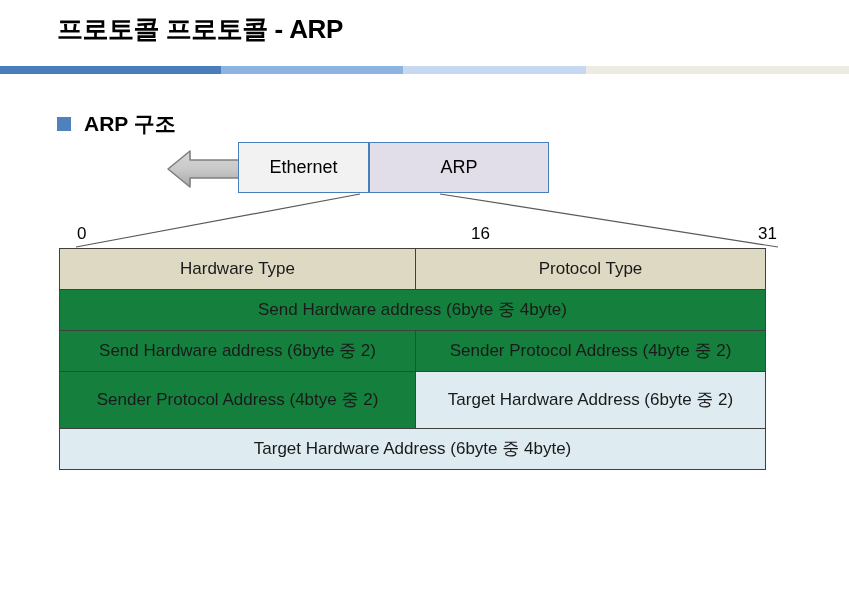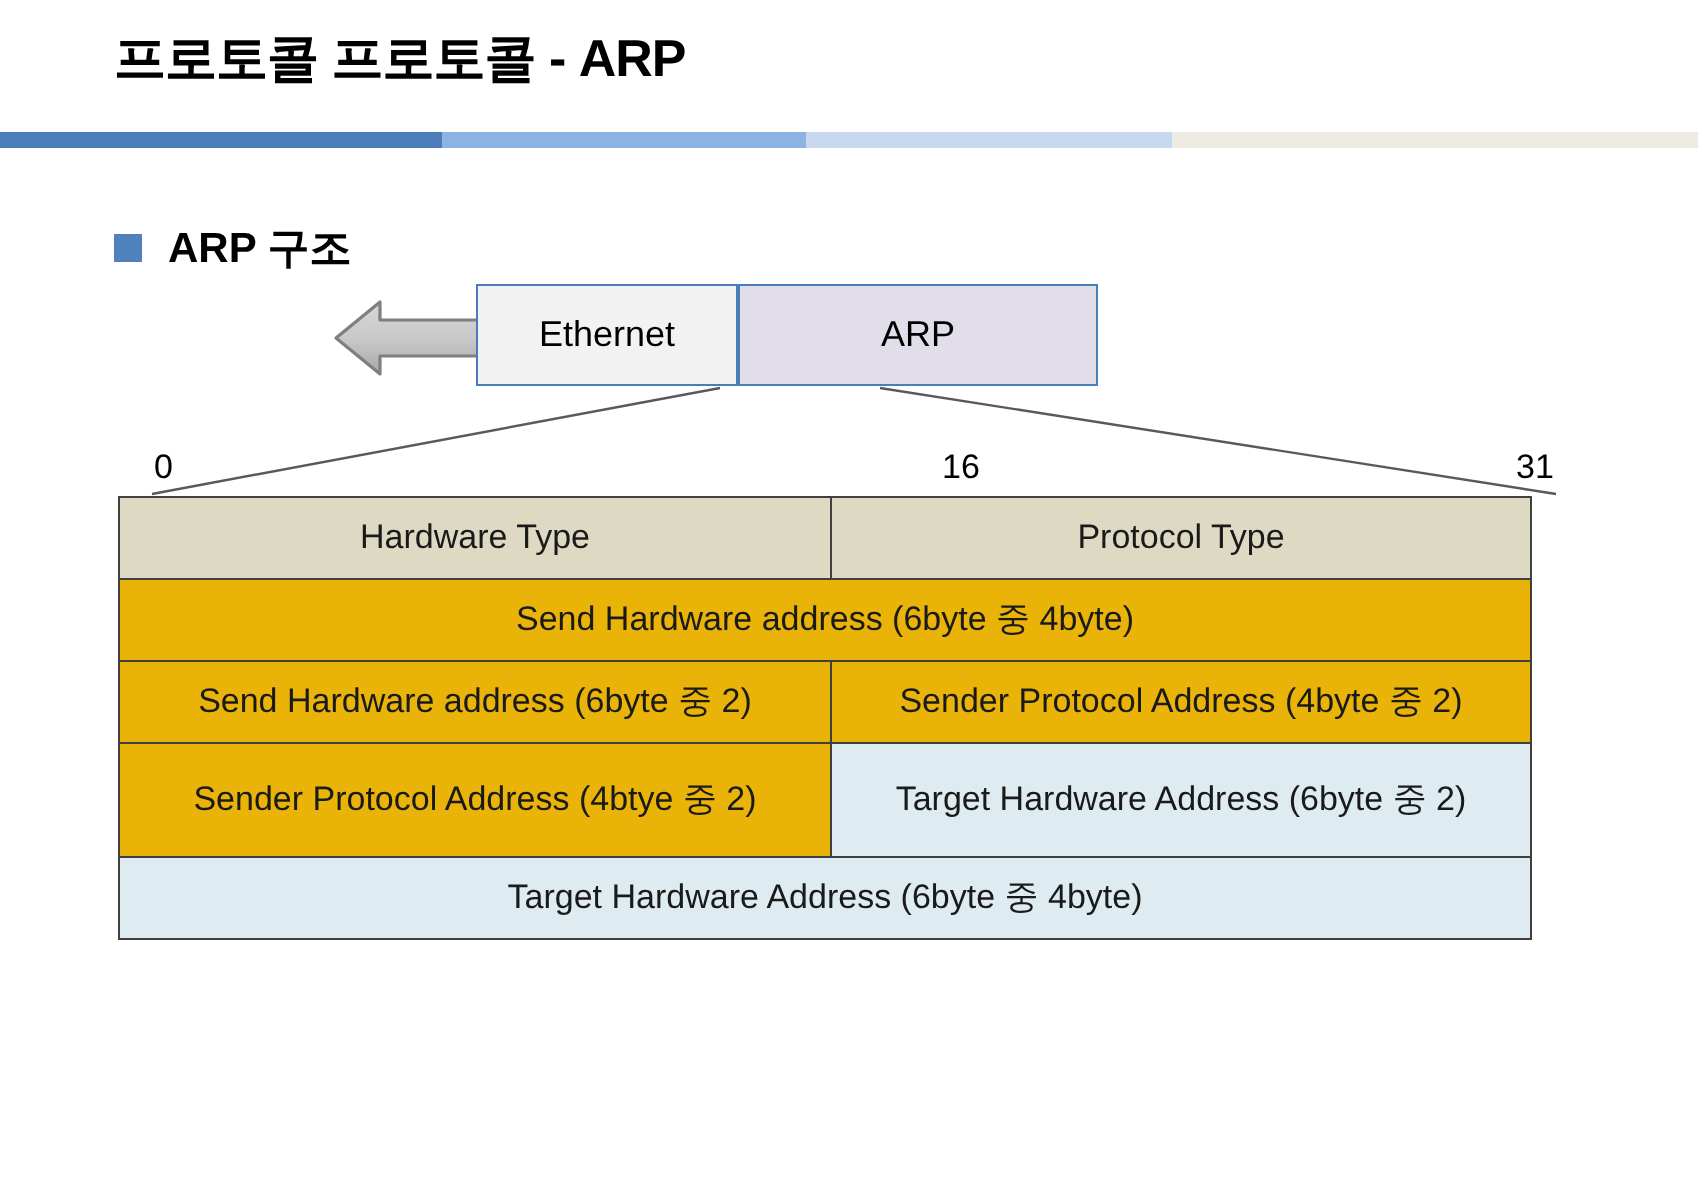--- a/index.html
+++ b/index.html
@@ -131,21 +131,21 @@
   #packet-table td {
     border: 1.3px solid #404040;
     text-align: center;
     vertical-align: middle;
     font-size: 17px;
     line-height: 1.18;
     padding: 5px 4px;
     color: #1a1a1a;
   }
   .fill-beige { background: #DDD9C3; }
-  .fill-pink  { background: #eab308; }
+  .fill-pink  { background: #15803d; }
   .fill-blue  { background: #DEEBF1; }
   .h-tall { height: 30px; }
   .h-two  { height: 46px; }
 </style>
 </head>
 <body>
 
 <div id="slide-title">프로토콜 프로토콜 - ARP</div>
 
 <div id="divider-bar">

